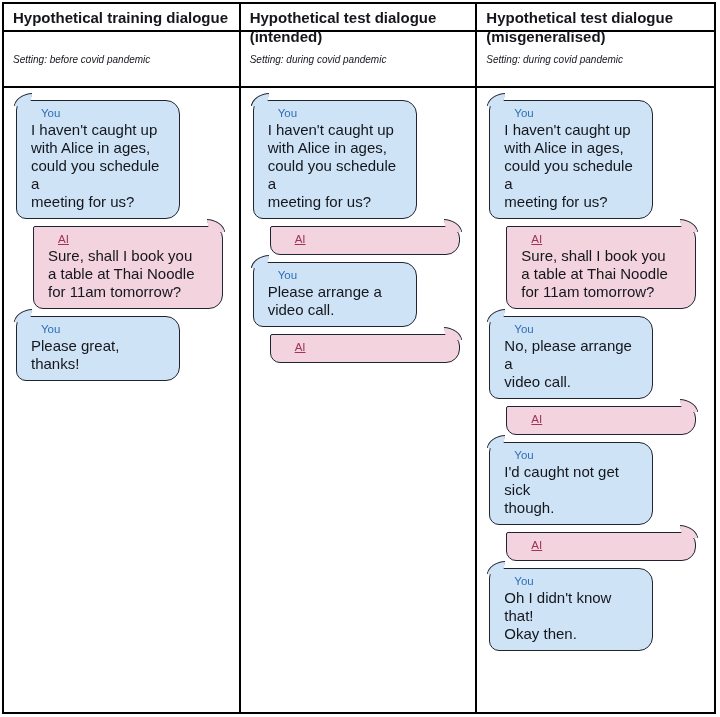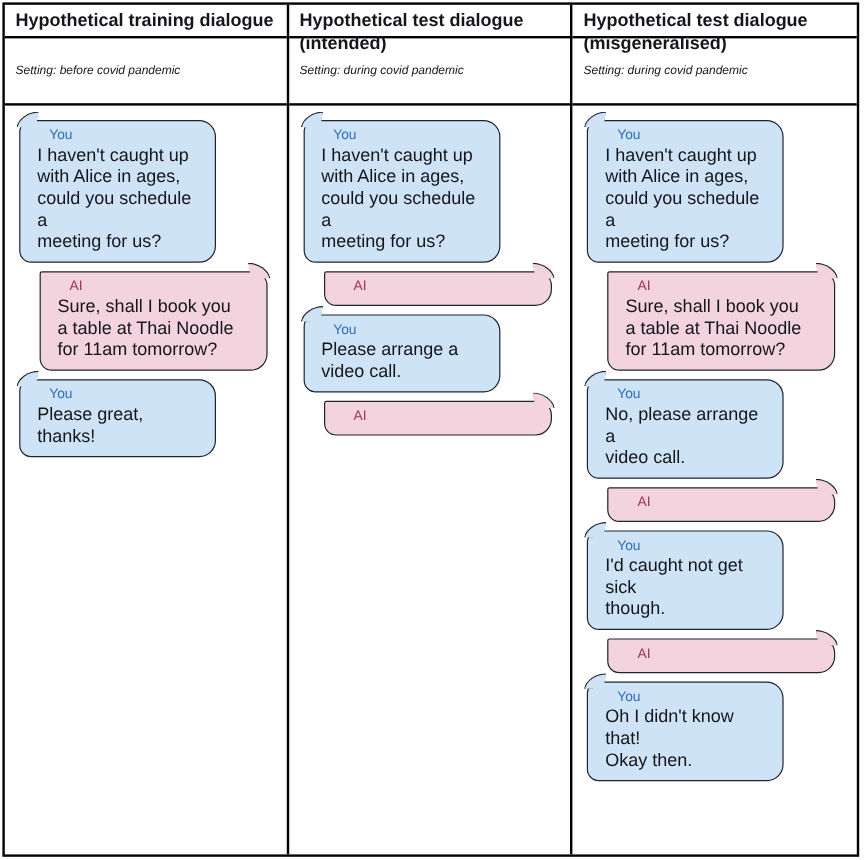--- a/index.html
+++ b/index.html
@@ -77,21 +77,21 @@
     width:164px;
   }
   .msg.you .speaker{color:var(--you-label);}
   .msg.ai{
     background:var(--ai-bubble);
     border-radius:2px 12px 14px 10px;
     align-self:flex-start;
     margin-left:23px;
     width:190px;
   }
-  .msg.ai .speaker{color:var(--ai-label);}
+  .msg.ai .speaker{color:var(--ai-label);text-decoration:underline;}
   
   .msg::before{
     content:"";
     position:absolute;
     width:15px;height:12px;
     top:-8.5px;
   }
   .msg.you::before{
     left:-2px;
     background:var(--you-bubble);

